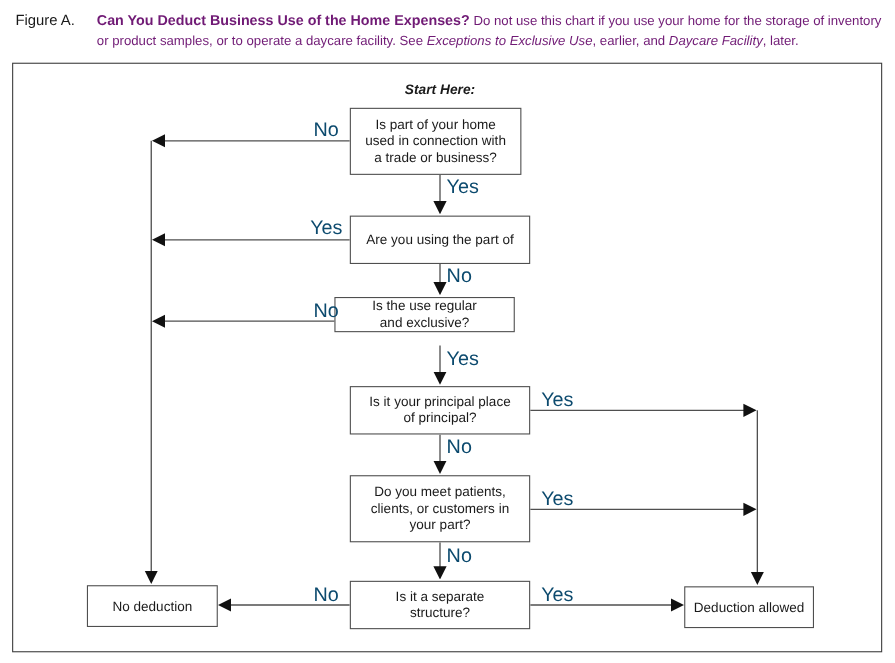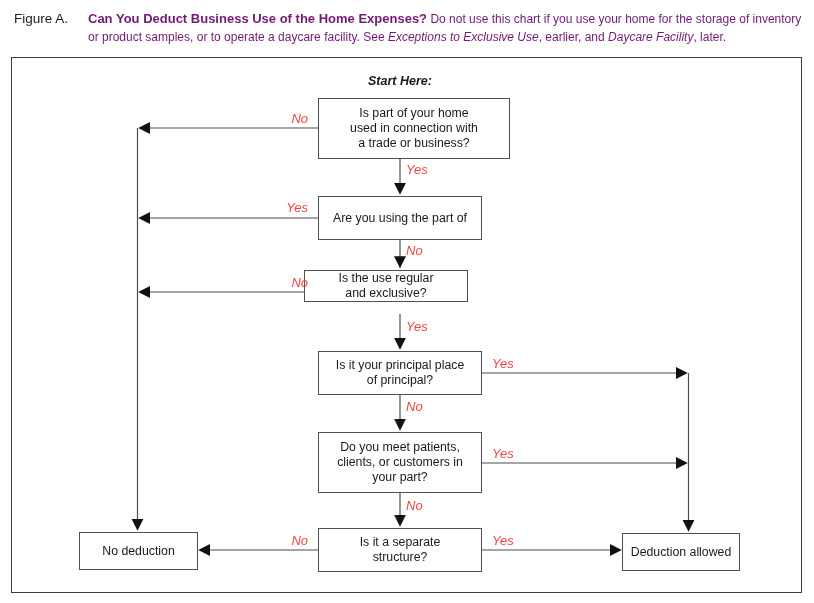--- a/index.html
+++ b/index.html
@@ -26,21 +26,21 @@
     position:absolute;left:318px;top:74px;width:164px;text-align:center;
     font-weight:bold;font-style:italic;font-size:12.5px;
   }
   .node{
     position:absolute;box-sizing:border-box;background:#ffffff;
     border:1px solid #4f4f4f;
     display:flex;flex-direction:column;align-items:center;justify-content:center;
     font-size:12.3px;line-height:15px;text-align:center;color:#1a1a1a;
   }
   .elabel{
-    position:absolute;font-style:italic;font-size:13px;line-height:15px;color:#ef4444;
+    position:absolute;font-size:18px;line-height:15px;color:#0c4a6e;
     white-space:nowrap;
   }
   .elabel.ralign{width:26px;text-align:right;}
 </style>
 </head>
 <body>
 
 <span class="figure-label">Figure A.</span>
 <div class="header-text"><span class="title">Can You Deduct Business Use of the Home Expenses?</span><span> Do not use this chart if you use your home for the storage of inventory or product samples, or to operate a daycare facility. See </span><i>Exceptions to Exclusive Use</i><span>, earlier, and </span><i>Daycare Facility</i><span>, later.</span></div>
 
@@ -71,21 +71,21 @@
     <line x1="400" y1="159" x2="400" y2="193" marker-end="url(#arrow)"></line>
     <line x1="400" y1="240" x2="400" y2="266.5" marker-end="url(#arrow)"></line>
     <line x1="400" y1="314" x2="400" y2="348" marker-end="url(#arrow)"></line>
     <line x1="400" y1="395" x2="400" y2="429" marker-end="url(#arrow)"></line>
     <line x1="400" y1="493" x2="400" y2="525" marker-end="url(#arrow)"></line>
   </g>
 </svg>
 
 <div class="start-label">Start Here:</div>
 
-<div class="node" style="left:318px;top:98px;width:192px;height:61px">
+<div class="node" style="left:318px;top:98px;width:156px;height:61px">
   <div>Is part of your home</div>
   <div>used in connection with</div>
   <div>a trade or business?</div>
 </div>
 
 <div class="node" style="left:318px;top:196px;width:164px;height:44px">
   <div>Are you using the part of</div>
 </div>
 
 <div class="node" style="left:304px;top:270px;width:164px;height:32px">

